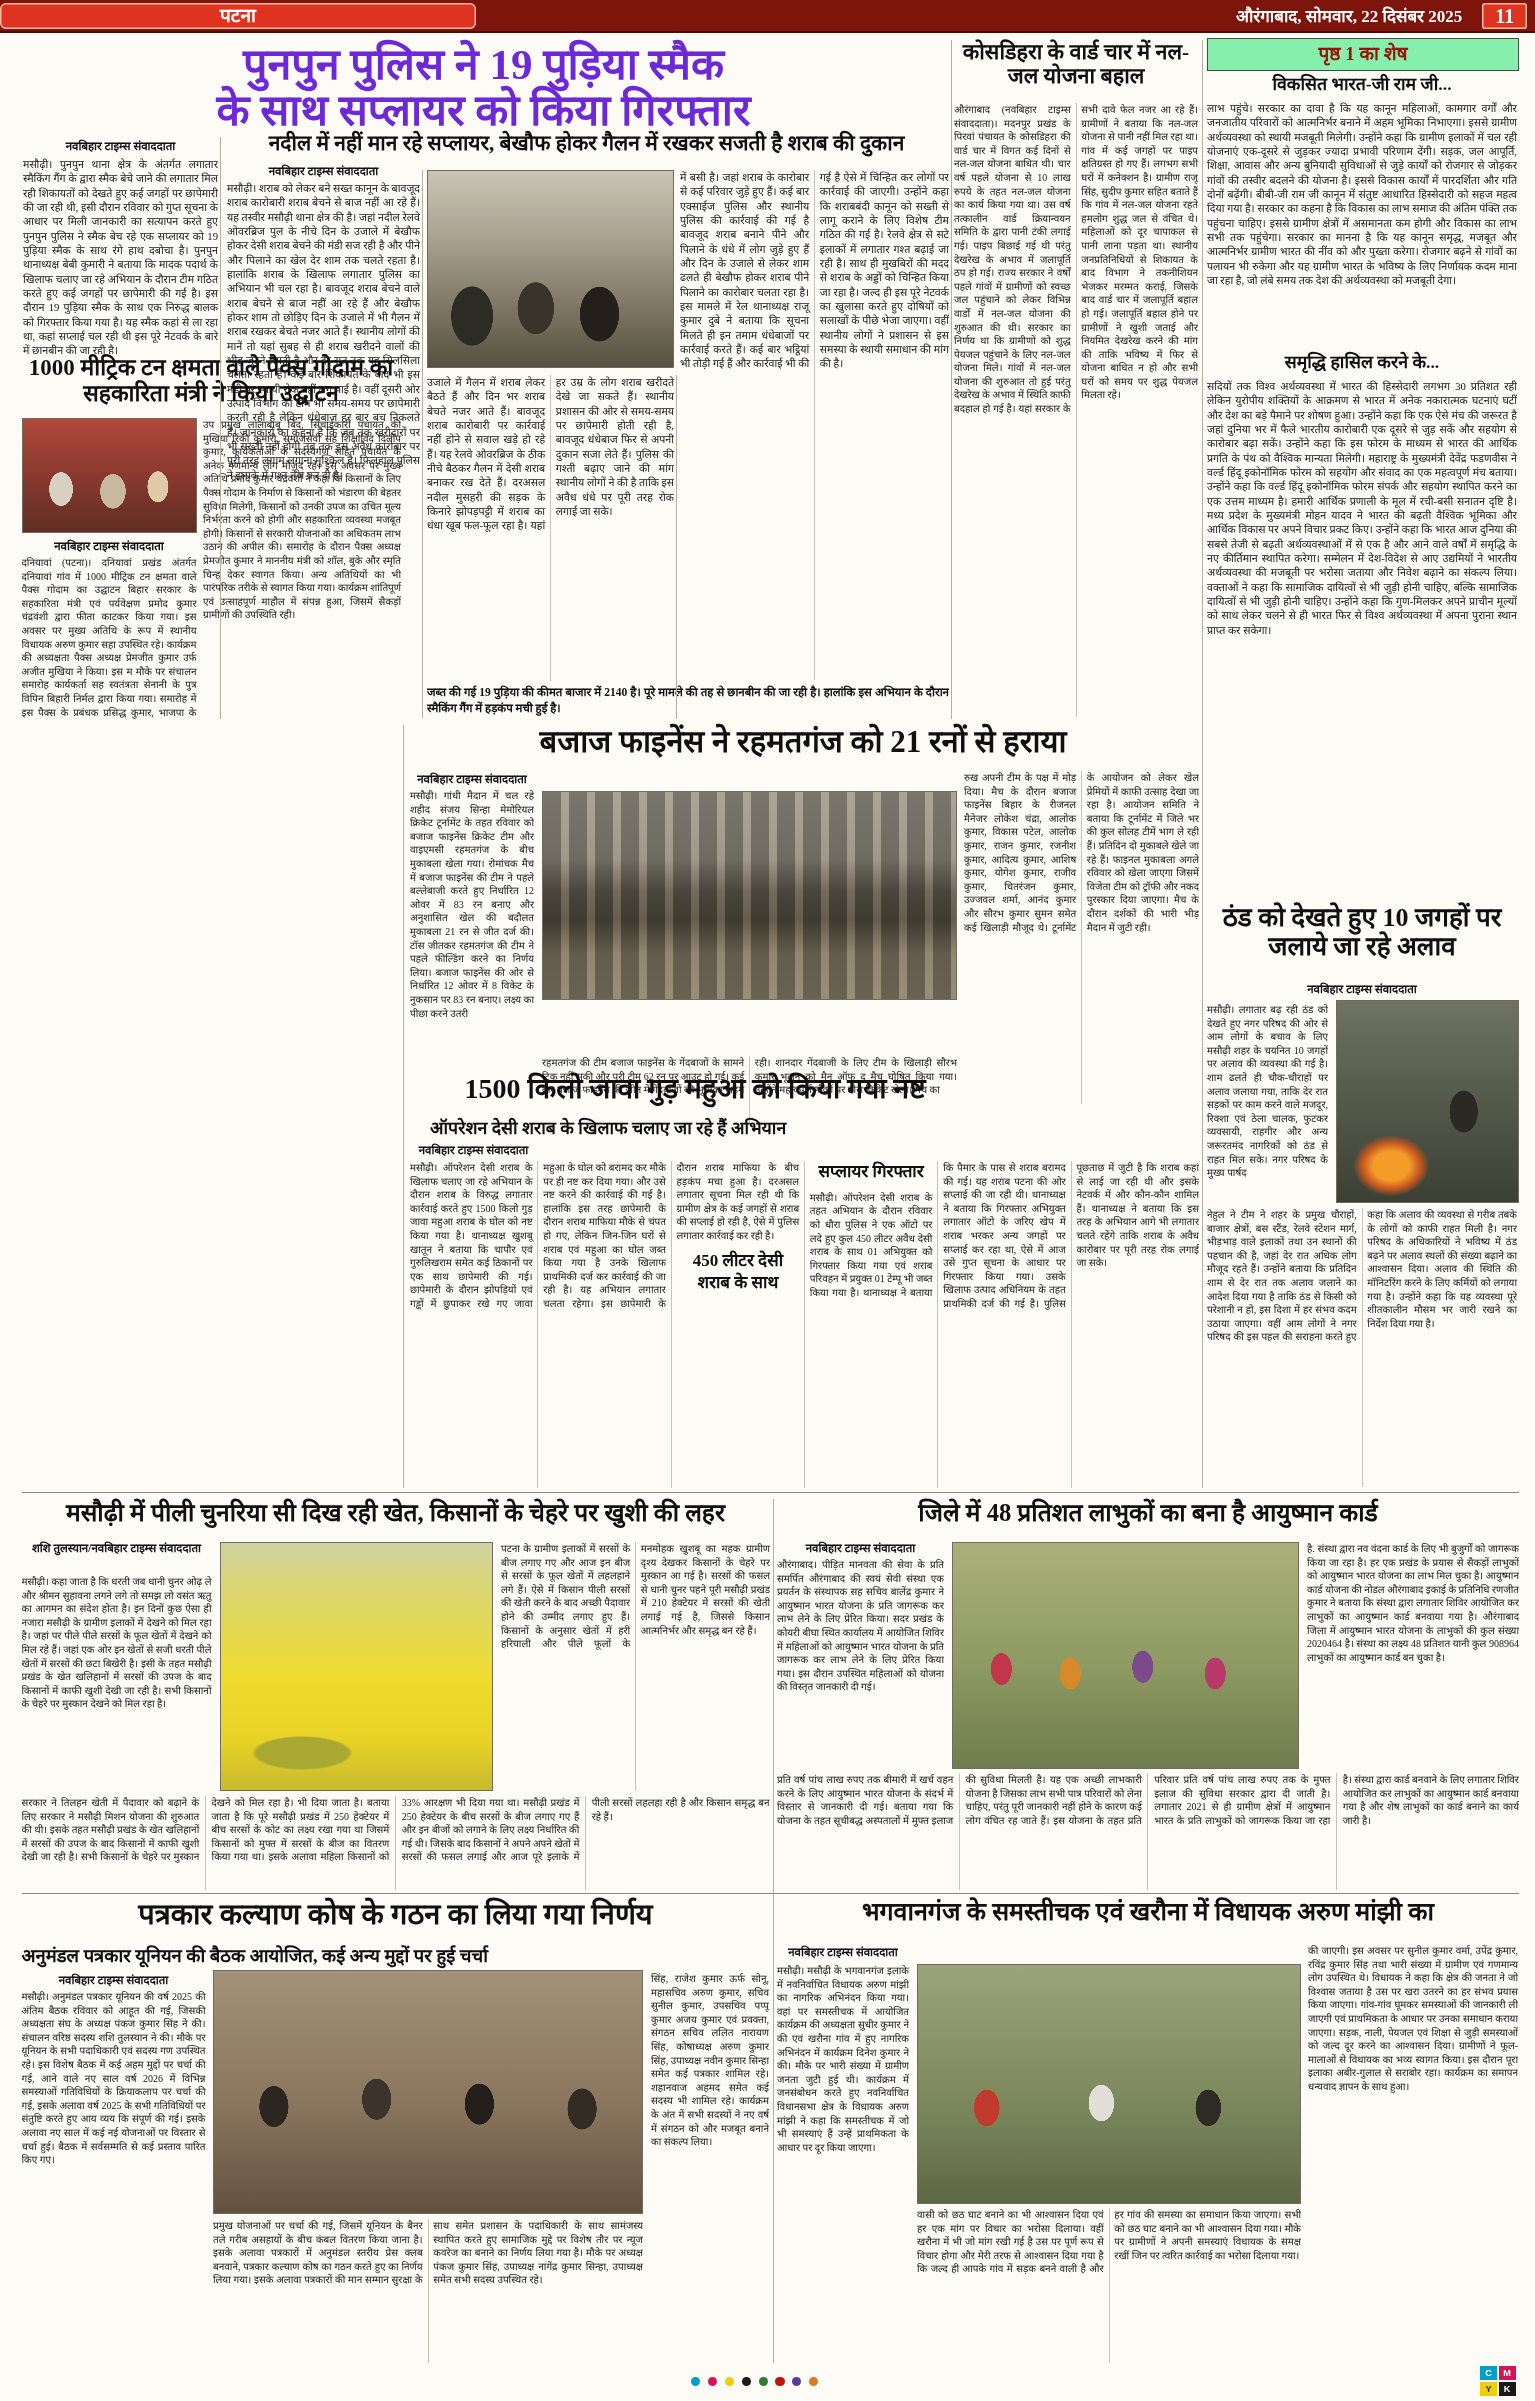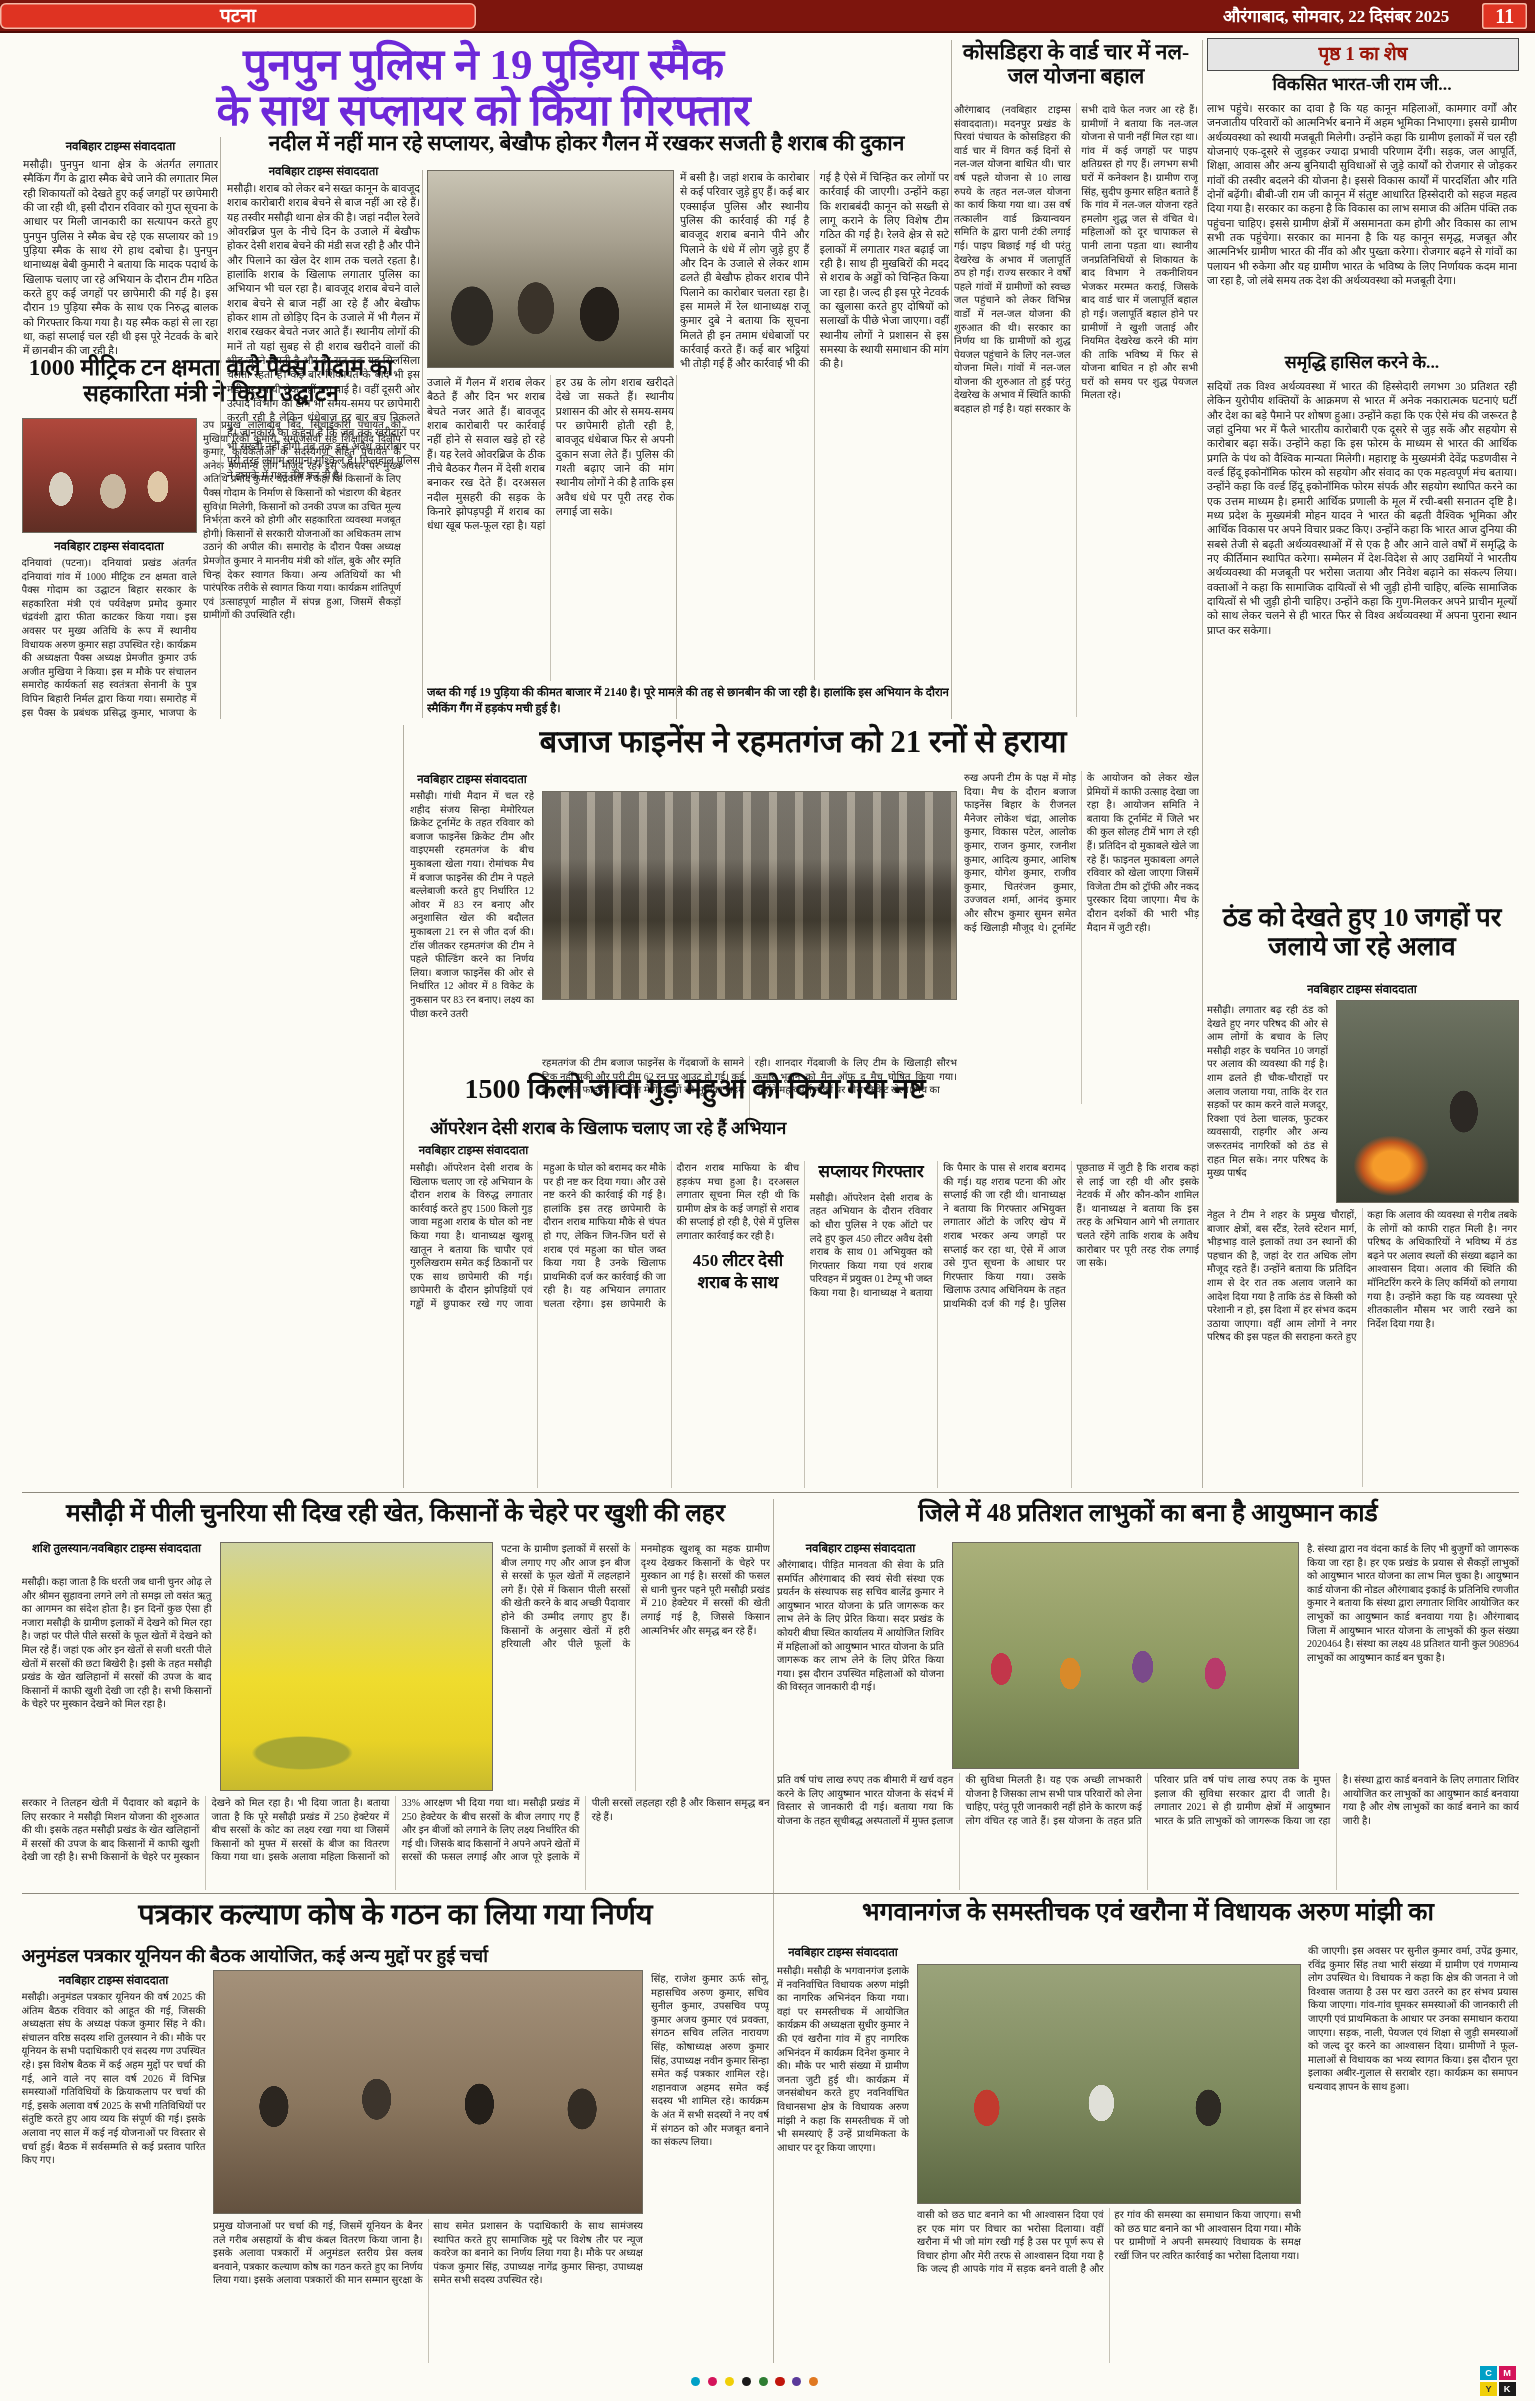--- a/index.html
+++ b/index.html
@@ -9,39 +9,39 @@
 
   
   .masthead{position:absolute;left:0;top:0;width:1535px;height:31px;background:#7d150d;
             display:flex;align-items:center;border-bottom:2.3px solid #4e0b06;}
   .mh-left{flex:0 0 530px;padding-left:15.4px;box-sizing:border-box;color:#fff;font-weight:bold;font-size:21px;}
   .mh-center{flex:0 0 476px;background:#df3322;border-radius:6.1px;color:#fff;font-weight:bold;font-size:19px;
              text-align:center;line-height:26px;height:26px;margin:2.3px 0;box-shadow:inset 0 0 0 1.5px #f4b9a6;}
   .mh-right{flex:1;display:flex;align-items:center;justify-content:flex-end;color:#fff;}
   .mh-date{font-size:17px;font-weight:bold;margin-right:20px;}
   .mh-pageno{background:#df3322;color:#fff;font-weight:bold;font-size:20px;width:45px;height:26px;line-height:26px;
-             text-align:center;border-radius:3.1px;margin-right:7.7px;box-shadow:inset 0 0 0 1.5px #f4b9a6;margin-left:13px;}
+             text-align:center;border-radius:3.1px;margin-right:7.7px;box-shadow:inset 0 0 0 1.5px #f4b9a6;}
 
   
   .head-red{color:#6d28d9;font-weight:bold;text-align:center;line-height:1.06;}
   .head-black{color:#101010;font-weight:bold;text-align:center;line-height:1.12;}
   .subhead{color:#101010;font-weight:bold;text-align:left;}
   .byline{font-weight:bold;font-size:11.5px;text-align:center;color:#111;}
 
   
   .txt{font-size:10.7px;line-height:1.34;text-align:justify;color:#161616;overflow:hidden;}
   .txt-sm{font-size:10px;line-height:1.36;text-align:justify;color:#161616;overflow:hidden;}
   .cols2{column-count:2;column-gap:10.7px;column-rule:0.8px solid #c6c2b6;}
   .cols4{column-count:4;column-gap:12.3px;column-rule:0.8px solid #c6c2b6;}
   .cols6{column-count:6;column-gap:10.7px;column-rule:0.8px solid #c6c2b6;}
   .bold-strip{font-weight:bold;font-size:11.5px;line-height:1.35;text-align:justify;color:#101010;overflow:hidden;}
   .inline-subhead{font-weight:bold;font-size:17px;line-height:1.3;text-align:center;margin:7.7px 0;color:#101010;}
 
   
-  .p1box{border:1.5px solid #4a4a4a;background:#e5e5e5;color:#9a1408;font-weight:bold;font-size:19px;
+  .p1box{border:1.5px solid #4a4a4a;background:#86efac;color:#9a1408;font-weight:bold;font-size:19px;
          text-align:center;line-height:29px;}
 
   
   .vrule{position:absolute;width:0.8px;background:#b3afa2;}
   .hrule{position:absolute;height:0.8px;background:#8d897d;}
 
   
   .photo{position:absolute;border:0.8px solid #6f6b60;box-sizing:border-box;}
   .ph-sharab{background:
      radial-gradient(46px 65px at 18% 74%, #2e2a24 0 45%, transparent 46%),

